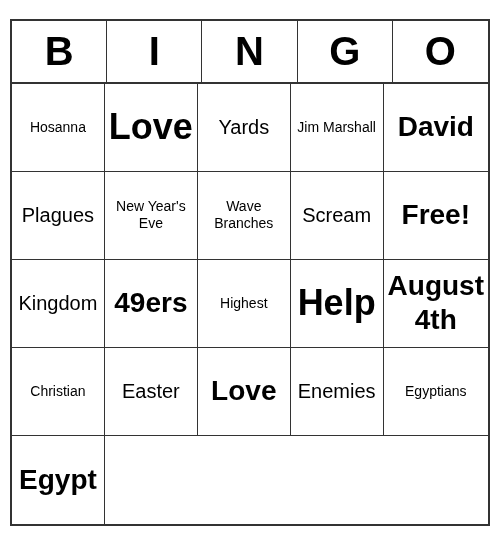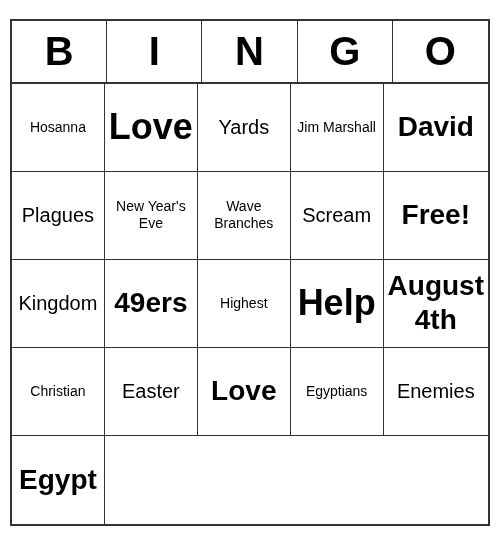--- a/index.html
+++ b/index.html
@@ -132,22 +132,22 @@
       <div class="bingo-cell">
         <span class="cell-text size-small">Christian</span>
       </div>
       <div class="bingo-cell">
         <span class="cell-text size-medium">Easter</span>
       </div>
       <div class="bingo-cell">
         <span class="cell-text size-large">Love</span>
       </div>
       <div class="bingo-cell">
-        <span class="cell-text size-small">Egyptians</span>
+        <span class="cell-text size-medium">Enemies</span>
       </div>
       <div class="bingo-cell">
-        <span class="cell-text size-medium">Enemies</span>
+        <span class="cell-text size-small">Egyptians</span>
       </div>
       <div class="bingo-cell">
         <span class="cell-text size-large">Egypt</span>
       </div>
     </div>
 </div>
 
 </body></html>

